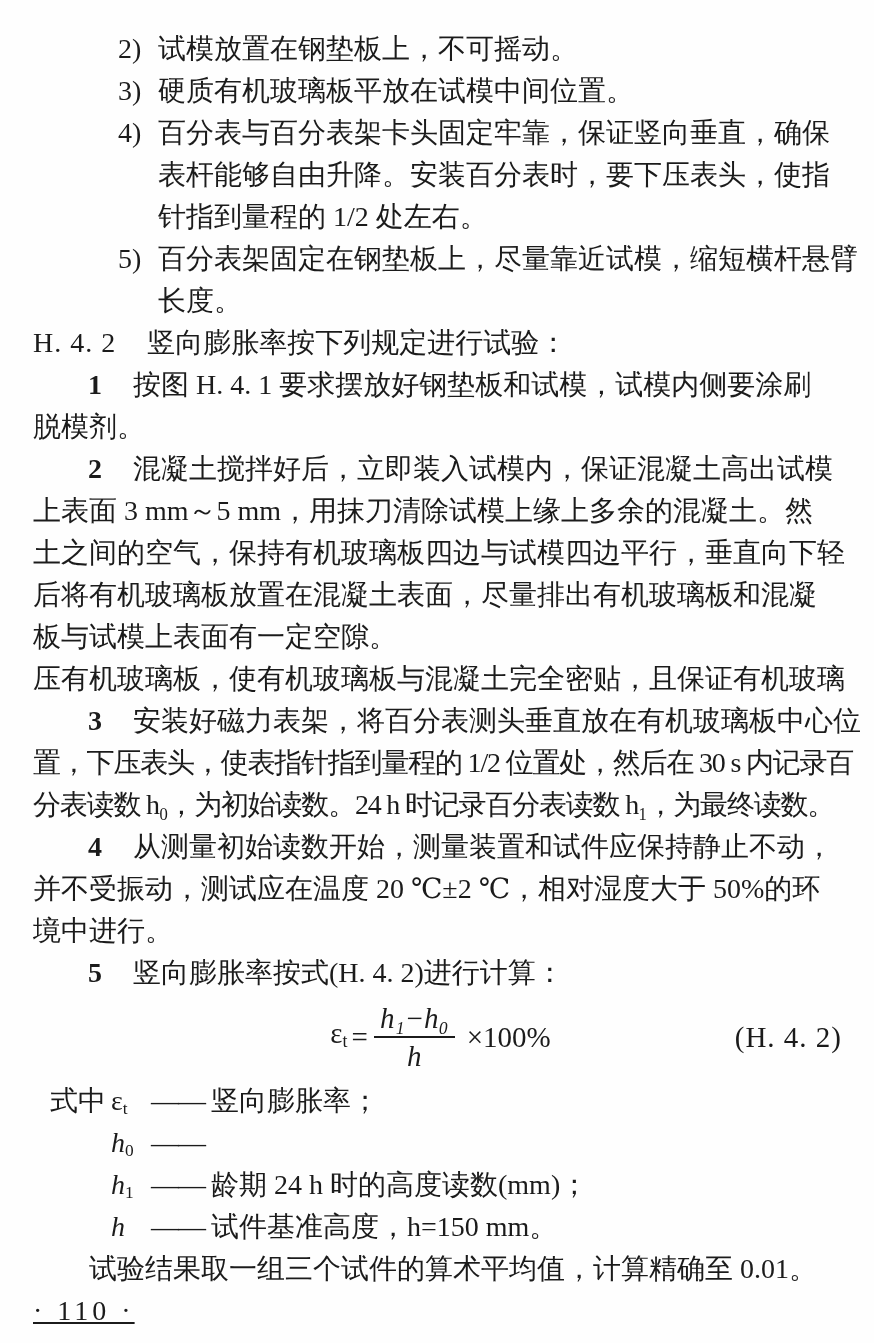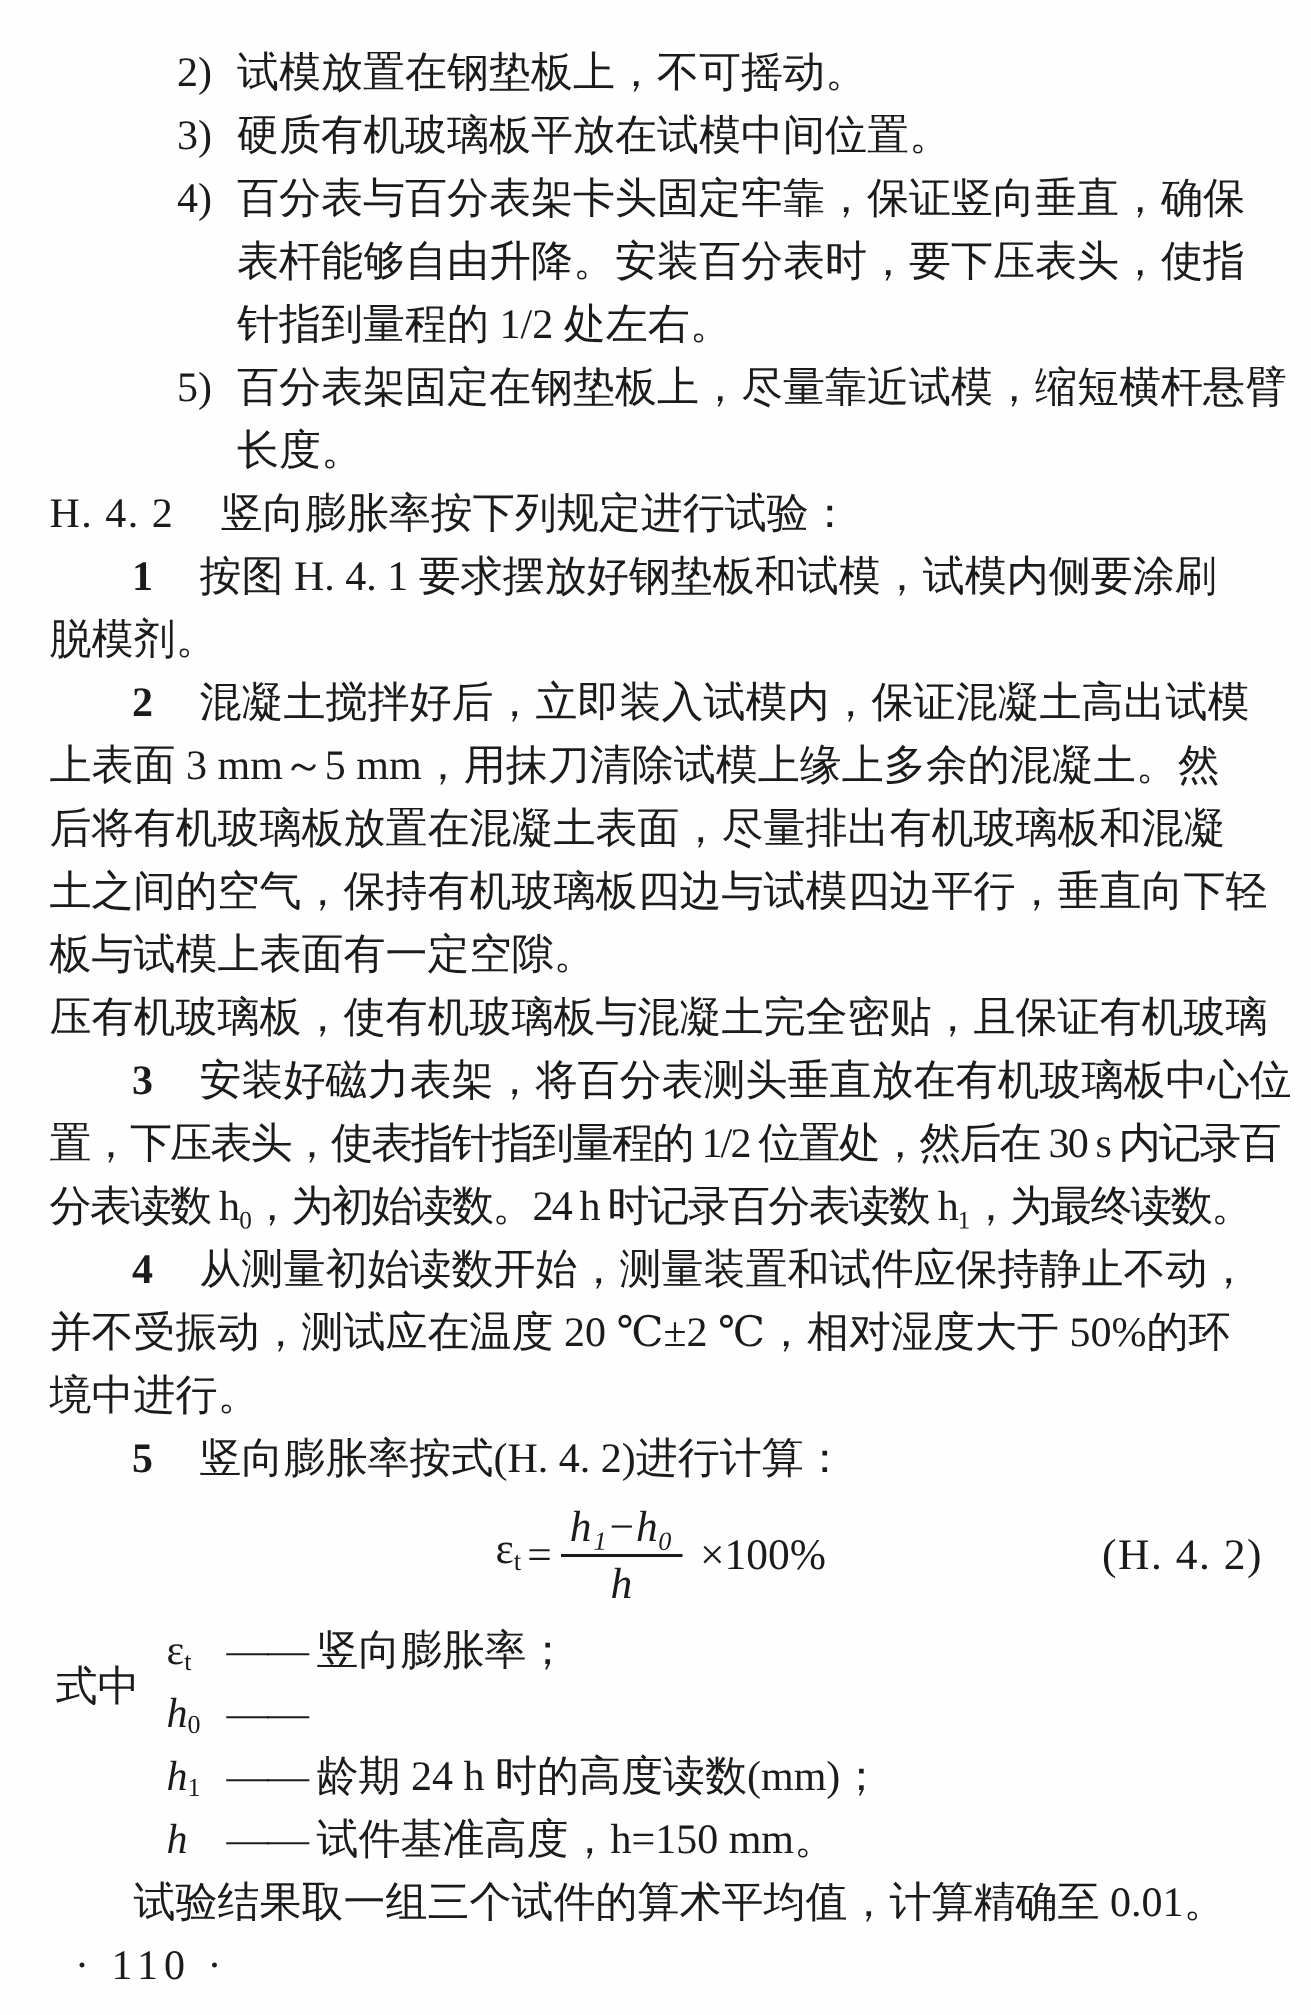--- a/index.html
+++ b/index.html
@@ -40,29 +40,29 @@
   .frac { display: inline-block; text-align: center; vertical-align: middle; margin: 0 6px; }
   .frac-num { display: block; line-height: 36px; height: 36px; padding: 0 6px; }
   .frac-den { display: block; line-height: 36px; height: 38px; border-top: 2px solid #1b1b1b; }
   .sub-sc { font-size: 0.62em; vertical-align: -0.25em; font-style: normal; }
   .math .sub-sc, .def-term .sub-sc { font-style: normal; }
   .times { margin-left: 6px; }
   .lhs { margin-right: 4px; }
 
   
   .def-row { position: relative; padding-left: 78px; display: flex; height: 42px; white-space: nowrap; }
-  .def-intro { position: absolute; left: 4px; margin-top: 24px; }
+  .def-intro { position: absolute; left: 17px; }
   .def-term { display: inline-block; min-width: 40px; }
   .def-dash { letter-spacing: -1px; margin-right: 6px; }
 
   
   .closing { text-indent: 56px; }
 
   
-  .footer { margin-left: 17px; letter-spacing: 4px; }
+  .footer { letter-spacing: 4px; text-decoration: underline; }
 </style>
 </head>
 <body>
 
 <div class="page">
 
   <div class="line sub-line">
     <span class="sub-marker">2)</span>
     <span>试模放置在钢垫板上，不可摇动。</span>
   </div>
@@ -102,24 +102,24 @@
   </div>
 
   <div class="line para-first">
     <span class="para-num">2</span>
     <span>混凝土搅拌好后，立即装入试模内，保证混凝土高出试模</span>
   </div>
   <div class="line">
     <span>上表面 3 mm～5 mm，用抹刀清除试模上缘上多余的混凝土。然</span>
   </div>
   <div class="line">
-    <span>后将有机玻璃板放置在混凝土表面，尽量排出有机玻璃板和混凝</span>
+    <span>土之间的空气，保持有机玻璃板四边与试模四边平行，垂直向下轻</span>
   </div>
   <div class="line">
-    <span>土之间的空气，保持有机玻璃板四边与试模四边平行，垂直向下轻</span>
+    <span>后将有机玻璃板放置在混凝土表面，尽量排出有机玻璃板和混凝</span>
   </div>
   <div class="line">
     <span>板与试模上表面有一定空隙。</span>
   </div>
   <div class="line">
     <span>压有机玻璃板，使有机玻璃板与混凝土完全密贴，且保证有机玻璃</span>
   </div>
 
   <div class="line para-first">
     <span class="para-num">3</span>

